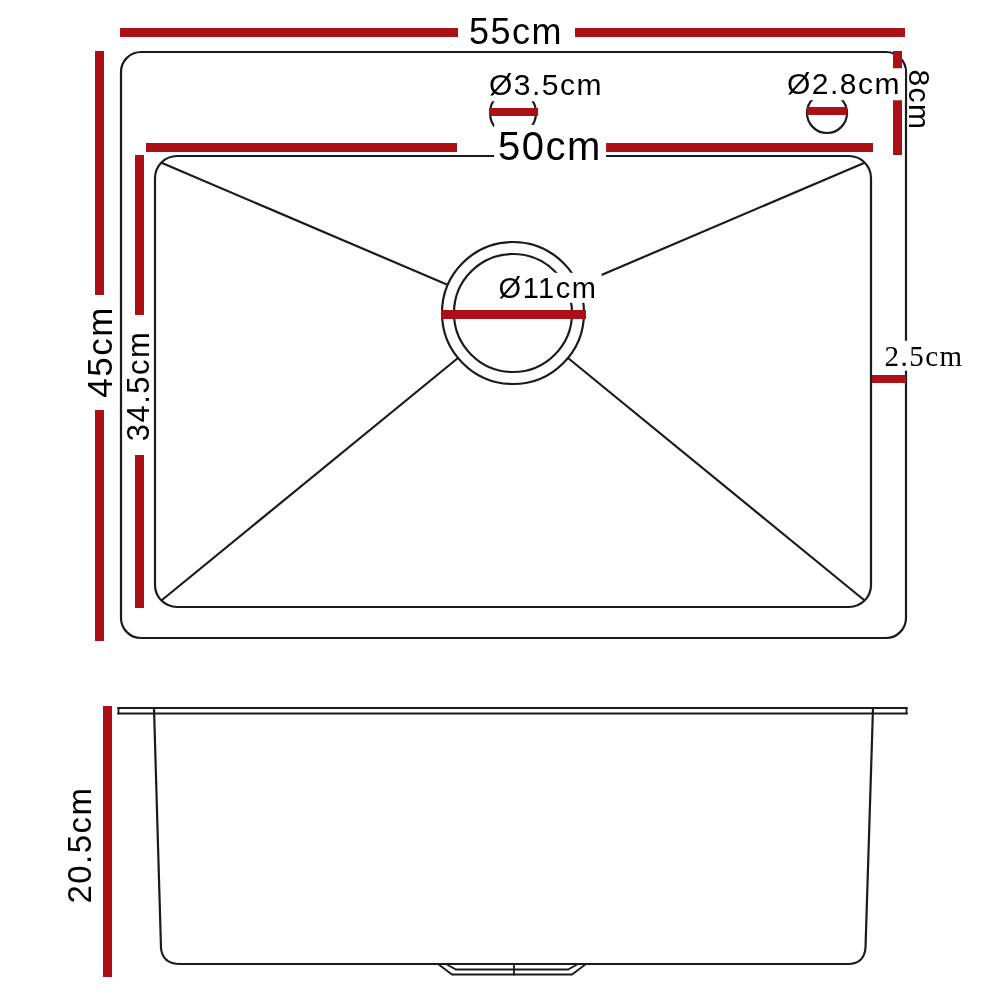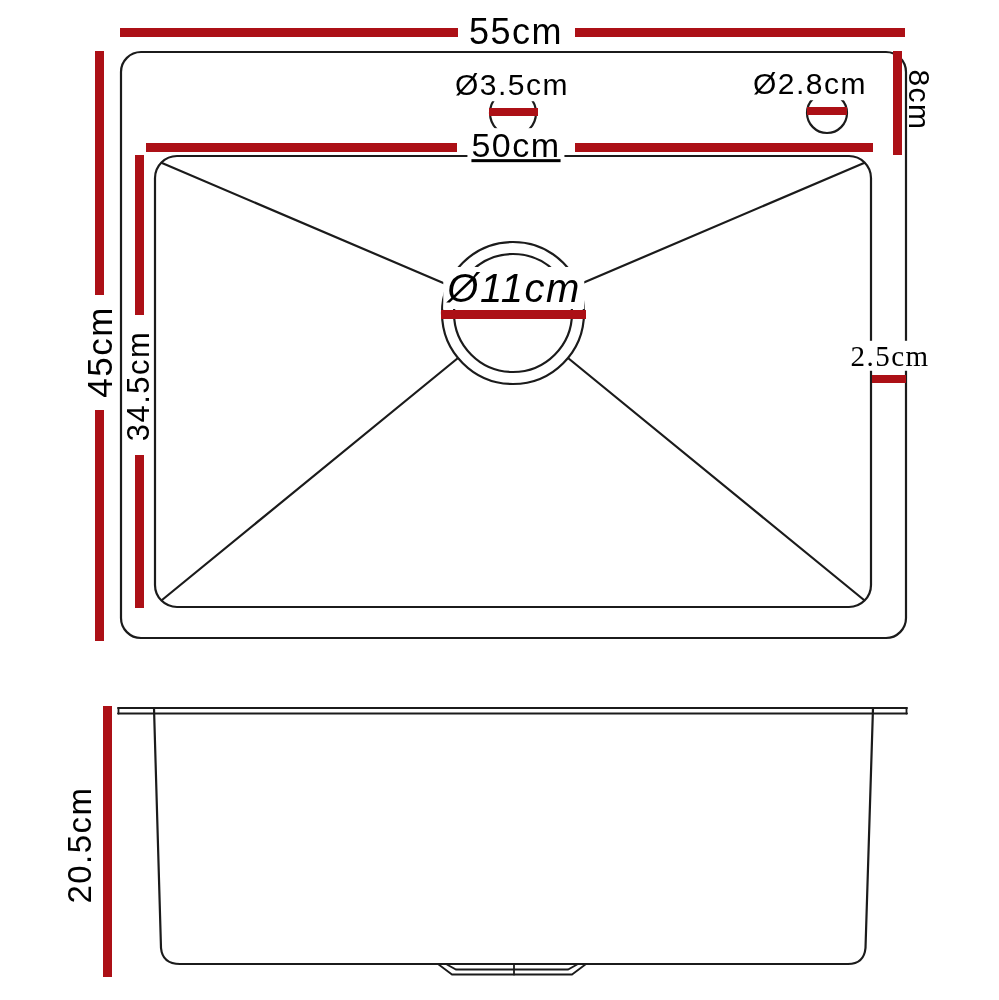--- a/index.html
+++ b/index.html
@@ -21,26 +21,26 @@
   .white-fill{fill:#fff;stroke:var(--line-black);stroke-width:2.2;}
   .dim-bar{position:absolute;background:var(--dimension-red);z-index:5;}
   .dim-label{
     position:absolute;z-index:8;
     color:#000;white-space:nowrap;line-height:1.05;
     transform:translate(-50%,-50%);
     letter-spacing:1.5px;
   }
   .rot-ccw{transform:translate(-50%,-50%) rotate(-90deg);}
   .rot-cw{transform:translate(-50%,-50%) rotate(90deg);}
-  .wbg{background:#fff;padding:0 4px;}
+  .wbg{background:#fff;padding:0 4px;margin-left:34px;}
   .fs36{font-size:36px;}
-  .fs34{font-size:34px;text-decoration:underline;}
+  .fs34{font-size:40px;}
   .fs33{font-size:33px;}
   .fs35{font-size:35px;}
-  .fs32{font-size:40px;font-style:italic;}
+  .fs32{font-size:29px;}
   .fs31{font-size:31px;}
   .fs30{font-size:30px;}
   .fs29{font-size:29px;font-family:Liberation Serif, serif;}
 </style>
 </head>
 <body>
 
 <div class="canvas">
 
   <svg class="lineart" viewBox="0 0 999 1000">

